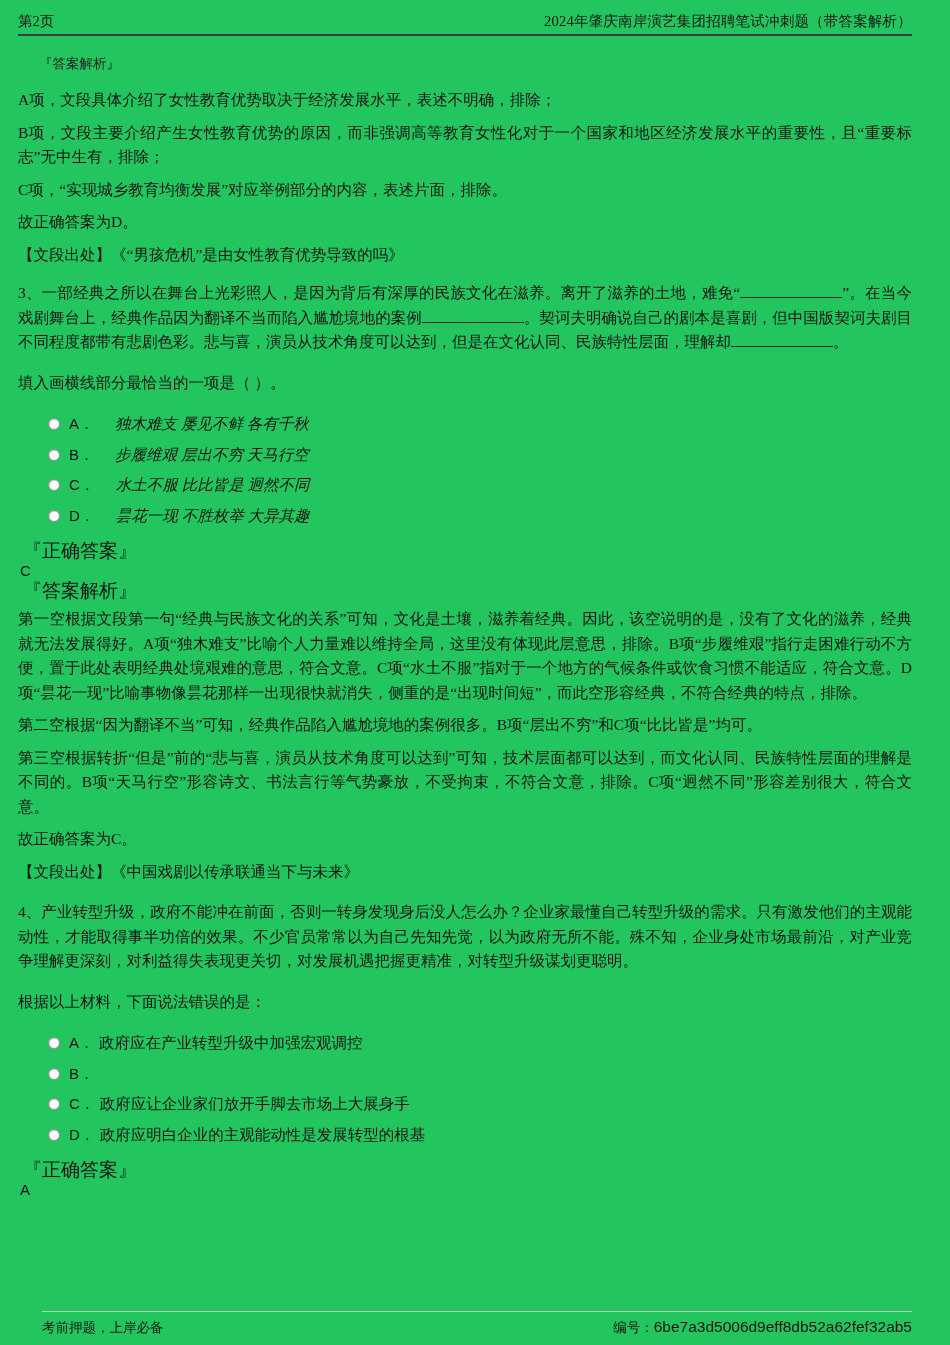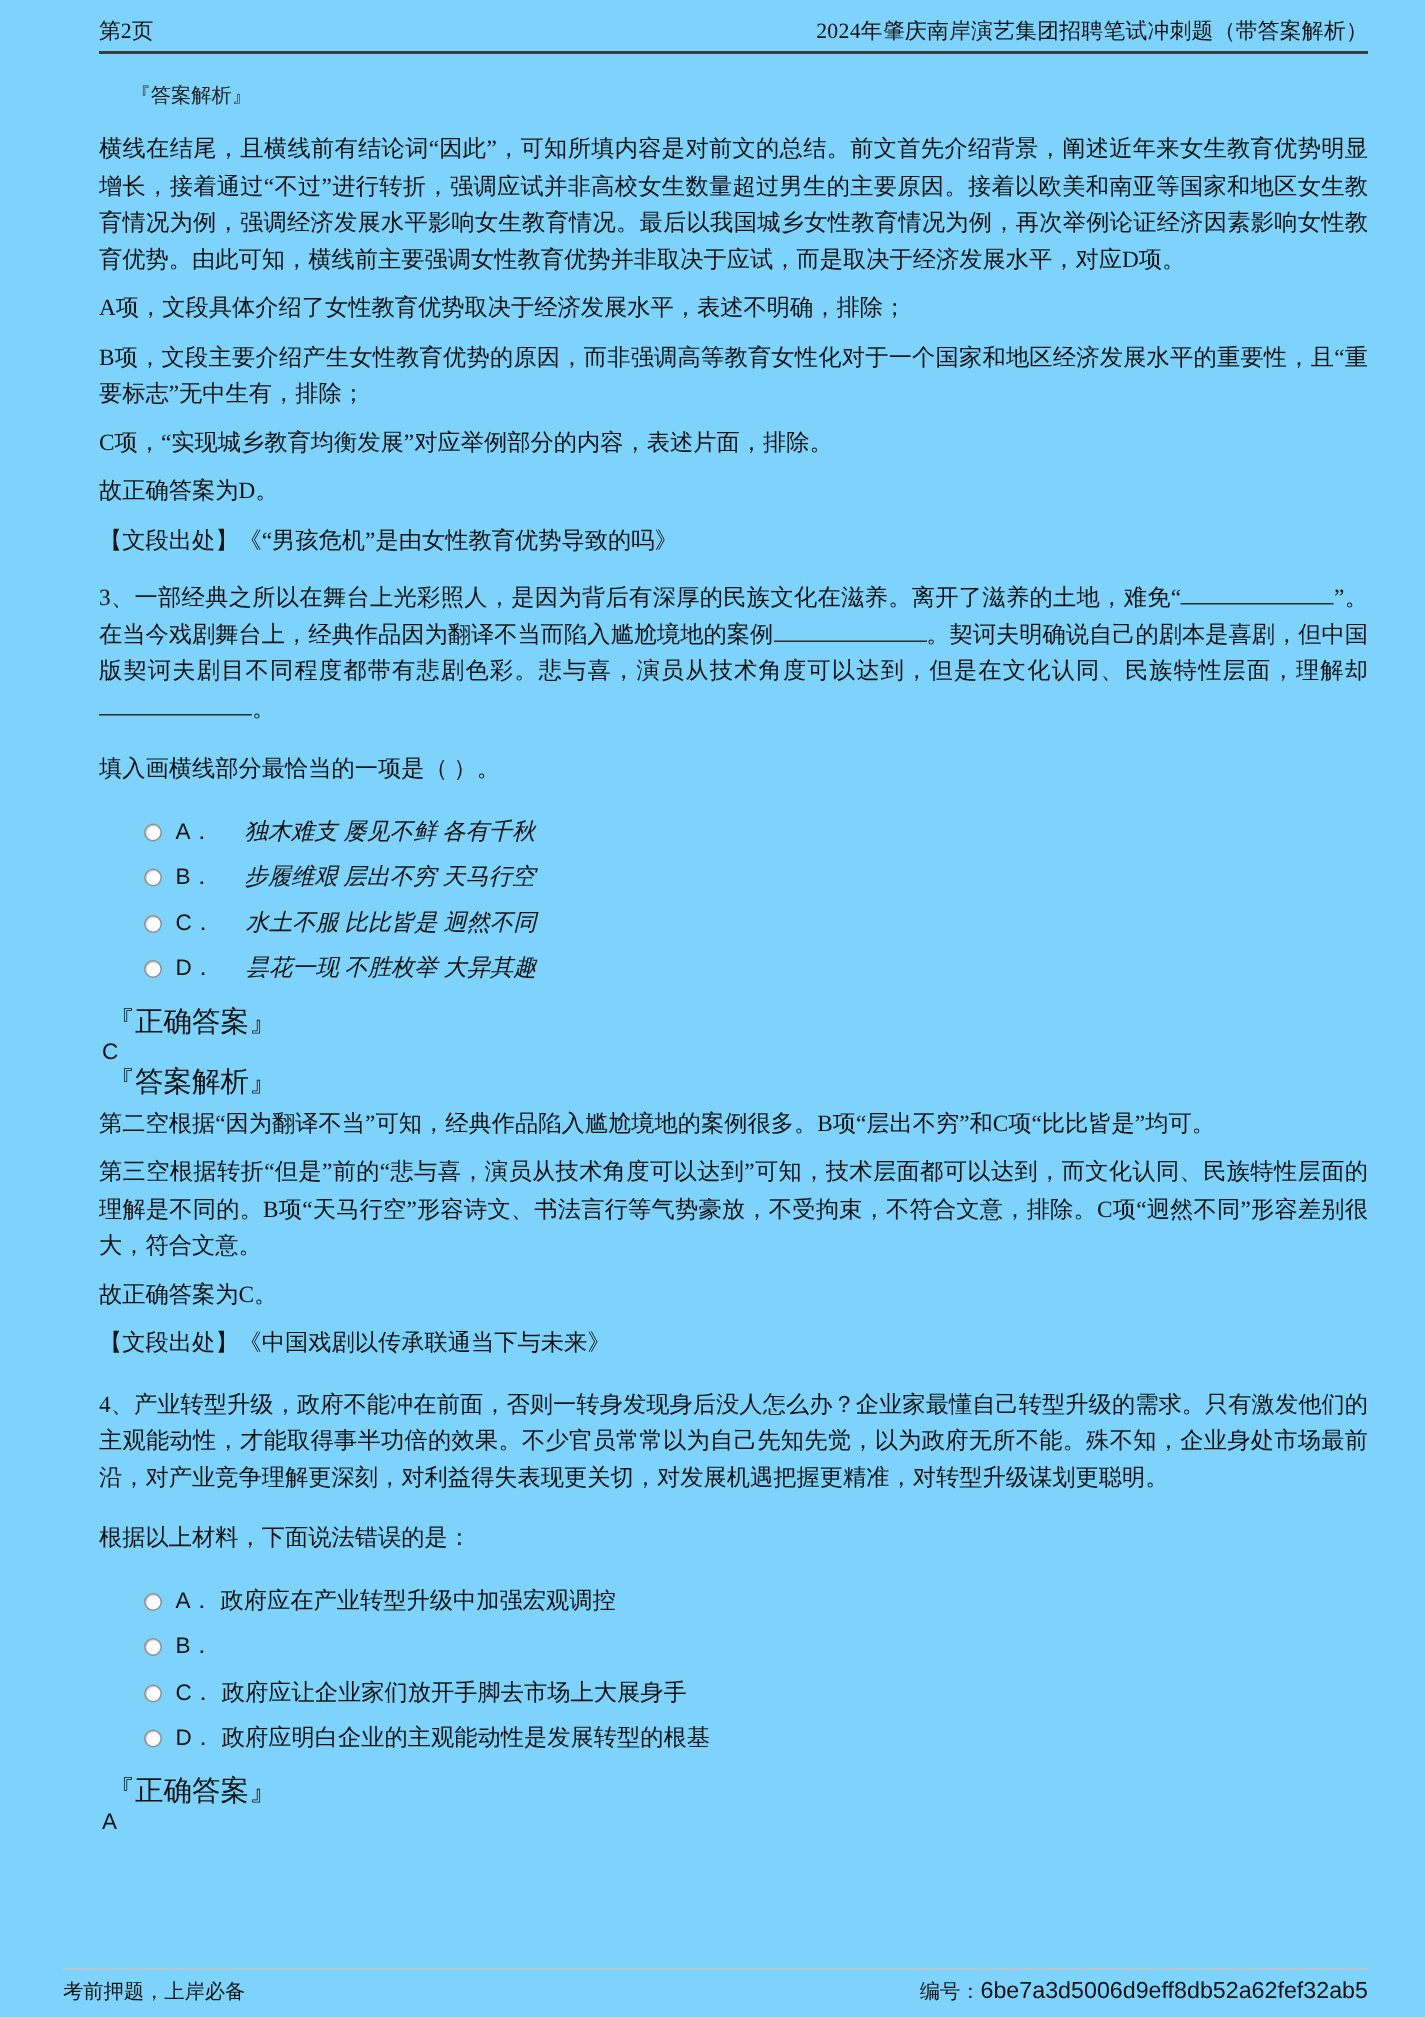--- a/index.html
+++ b/index.html
@@ -1,22 +1,22 @@
 <!DOCTYPE html>
 <html><head>
 <meta charset="utf-8">
 <style>
   html,body { margin:0; padding:0; background:#f2f2f2; }
   .page {
     width:950px; height:1345px;
     margin:0 auto;
-    background:#7dd3fc;
+    background:#22c55e;
     position:relative;
     box-sizing:border-box;
-    padding:12px 38px 0 66px;
+    padding:12px 38px 0 18px;
     font-family:"Liberation Serif","DejaVu Serif",serif;
     color:#141414;
     overflow:hidden;
   }
   .hdr {
     display:flex; justify-content:space-between; align-items:flex-end;
     font-size:14.5px; line-height:19px;
     padding-bottom:3px;
     border-bottom:2px solid #3d3d3d;
   }
@@ -75,21 +75,20 @@
 <div class="page">
 
   <header class="hdr">
     <span>第2页</span>
     <span class="title">2024年肇庆南岸演艺集团招聘笔试冲刺题（带答案解析）</span>
   </header>
 
   <main>
 
     <div class="section-label">『答案解析』</div>
-    <p>横线在结尾，且横线前有结论词“因此”，可知所填内容是对前文的总结。前文首先介绍背景，阐述近年来女生教育优势明显增长，接着通过“不过”进行转折，强调应试并非高校女生数量超过男生的主要原因。接着以欧美和南亚等国家和地区女生教育情况为例，强调经济发展水平影响女生教育情况。最后以我国城乡女性教育情况为例，再次举例论证经济因素影响女性教育优势。由此可知，横线前主要强调女性教育优势并非取决于应试，而是取决于经济发展水平，对应D项。</p>
     <p>A项，文段具体介绍了女性教育优势取决于经济发展水平，表述不明确，排除；</p>
     <p>B项，文段主要介绍产生女性教育优势的原因，而非强调高等教育女性化对于一个国家和地区经济发展水平的重要性，且“重要标志”无中生有，排除；</p>
     <p>C项，“实现城乡教育均衡发展”对应举例部分的内容，表述片面，排除。</p>
     <p>故正确答案为D。</p>
     <p class="source">【文段出处】《“男孩危机”是由女性教育优势导致的吗》</p>
 
     <p class="stem"><span>3、一部经典之所以在舞台上光彩照人，是因为背后有深厚的民族文化在滋养。离开了滋养的土地，难免“</span><span class="blank"></span><span>”。在当今戏剧舞台上，经典作品因为翻译不当而陷入尴尬境地的案例</span><span class="blank"></span><span>。契诃夫明确说自己的剧本是喜剧，但中国版契诃夫剧目不同程度都带有悲剧色彩。悲与喜，演员从技术角度可以达到，但是在文化认同、民族特性层面，理解却</span><span class="blank"></span><span>。</span></p>
     <p class="prompt">填入画横线部分最恰当的一项是（ ）。</p>
 
     <ul class="options">
@@ -114,20 +113,21 @@
         <span class="otext gap">昙花一现 不胜枚举 大异其趣</span>
       </li>
     </ul>
 
     <div class="answer-block">
       <div class="lbl">『正确答案』</div>
       <div class="letter">C</div>
       <div class="lbl">『答案解析』</div>
     </div>
 
+    <p>第一空根据文段第一句“经典与民族文化的关系”可知，文化是土壤，滋养着经典。因此，该空说明的是，没有了文化的滋养，经典就无法发展得好。A项“独木难支”比喻个人力量难以维持全局，这里没有体现此层意思，排除。B项“步履维艰”指行走困难行动不方便，置于此处表明经典处境艰难的意思，符合文意。C项“水土不服”指对于一个地方的气候条件或饮食习惯不能适应，符合文意。D项“昙花一现”比喻事物像昙花那样一出现很快就消失，侧重的是“出现时间短”，而此空形容经典，不符合经典的特点，排除。</p>
     <p>第二空根据“因为翻译不当”可知，经典作品陷入尴尬境地的案例很多。B项“层出不穷”和C项“比比皆是”均可。</p>
     <p>第三空根据转折“但是”前的“悲与喜，演员从技术角度可以达到”可知，技术层面都可以达到，而文化认同、民族特性层面的理解是不同的。B项“天马行空”形容诗文、书法言行等气势豪放，不受拘束，不符合文意，排除。C项“迥然不同”形容差别很大，符合文意。</p>
     <p>故正确答案为C。</p>
     <p class="source">【文段出处】《中国戏剧以传承联通当下与未来》</p>
 
     <p class="stem q-gap">4、产业转型升级，政府不能冲在前面，否则一转身发现身后没人怎么办？企业家最懂自己转型升级的需求。只有激发他们的主观能动性，才能取得事半功倍的效果。不少官员常常以为自己先知先觉，以为政府无所不能。殊不知，企业身处市场最前沿，对产业竞争理解更深刻，对利益得失表现更关切，对发展机遇把握更精准，对转型升级谋划更聪明。</p>
     <p class="prompt">根据以上材料，下面说法错误的是：</p>
 
     <ul class="options">
       <li>

